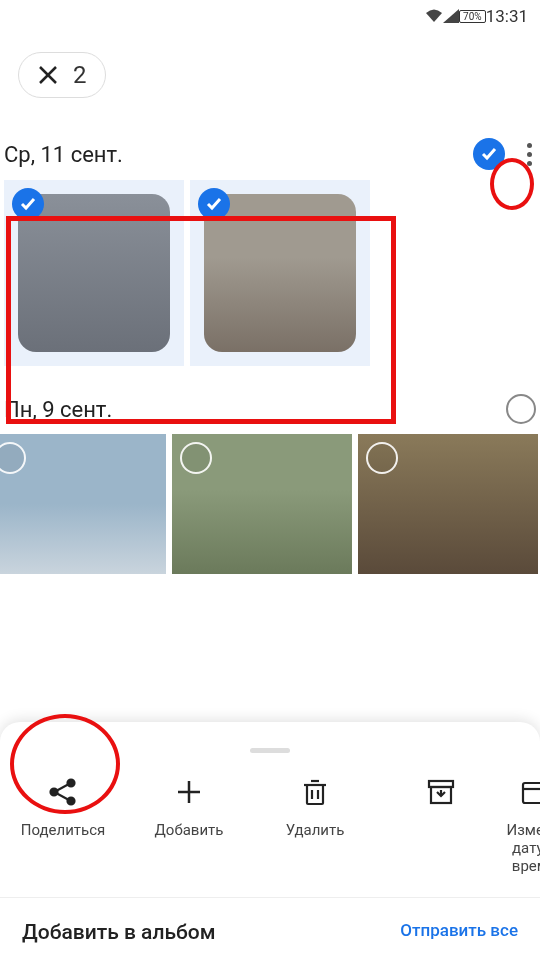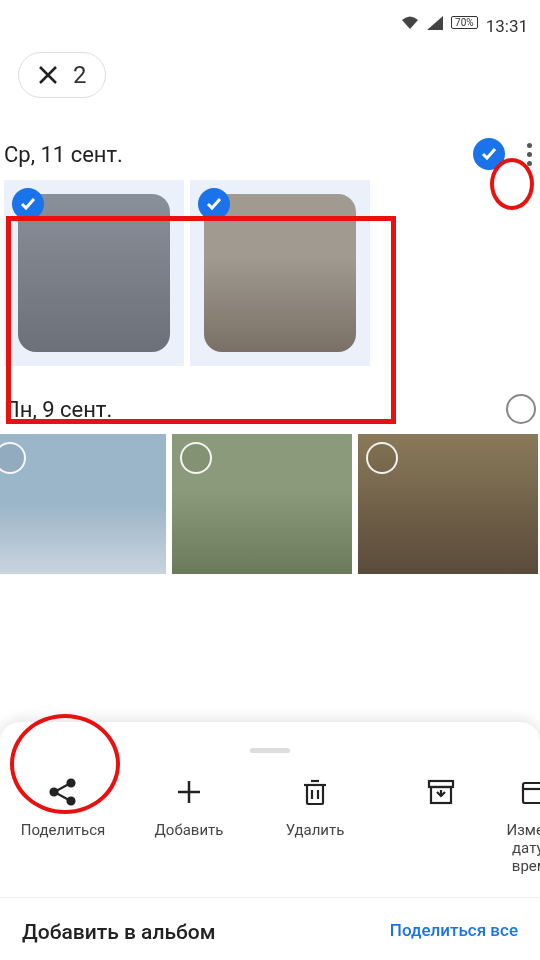--- a/index.html
+++ b/index.html
@@ -1,18 +1,18 @@
 <!DOCTYPE html>
 <html><head>
   <meta charset="utf-8">
   <style>
     * { box-sizing: border-box; margin: 0; padding: 0; }
     body { width: 540px; height: 960px; font-family: Roboto, Arial, sans-serif; background: #fff; overflow: hidden; position: relative; }
     
-    .status-bar { height: 32px; display: flex; justify-content: flex-end; align-items: flex-start; padding: 16px 12px; gap: 8px; font-size: 14px; color: #333; }
+    .status-bar { height: 32px; display: flex; justify-content: flex-end; align-items: center; padding: 16px 12px; font-size: 14px; color: #333; }
     .status-bar .battery { border: 1px solid #333; padding: 0 3px; font-size: 10px; border-radius: 2px; }
     
     .selection-header { padding: 20px 18px; display: flex; align-items: center; }
     .selection-chip { display: flex; align-items: center; gap: 14px; border: 1px solid #ddd; border-radius: 24px; padding: 8px 18px; background: #fff; }
     .selection-count { font-size: 24px; color: #333; }
     
     .date-group { padding: 0 4px; }
     .date-header { display: flex; align-items: center; justify-content: space-between; padding: 20px 0 10px; }
     .date-label { font-size: 22px; color: #222; }
     .date-controls { display: flex; align-items: center; gap: 18px; }
@@ -204,19 +204,19 @@
         <svg width="28" height="28" viewBox="0 0 28 28" fill="none" stroke="#222" stroke-width="2.2">
           <rect x="3" y="5" width="22" height="20" rx="2"></rect>
             <line x1="3" y1="11" x2="25" y2="11"></line>
         </svg>
       </span>
       <span style="max-width:55px;overflow:hidden;white-space:normal;">Изменить дату и время</span>
     </div>
   </div>
   <div class="sheet-row">
     <span class="sheet-row-title">Добавить в альбом</span>
-    <span class="sheet-row-link">Поделиться все</span>
+    <span class="sheet-row-link">Отправить все</span>
   </div>
 </div>
 
 <div class="anno-circle anno-more"></div>
 <div class="anno-circle anno-share"></div>
 <div class="anno-box anno-photos"></div>
 
 </body></html>

